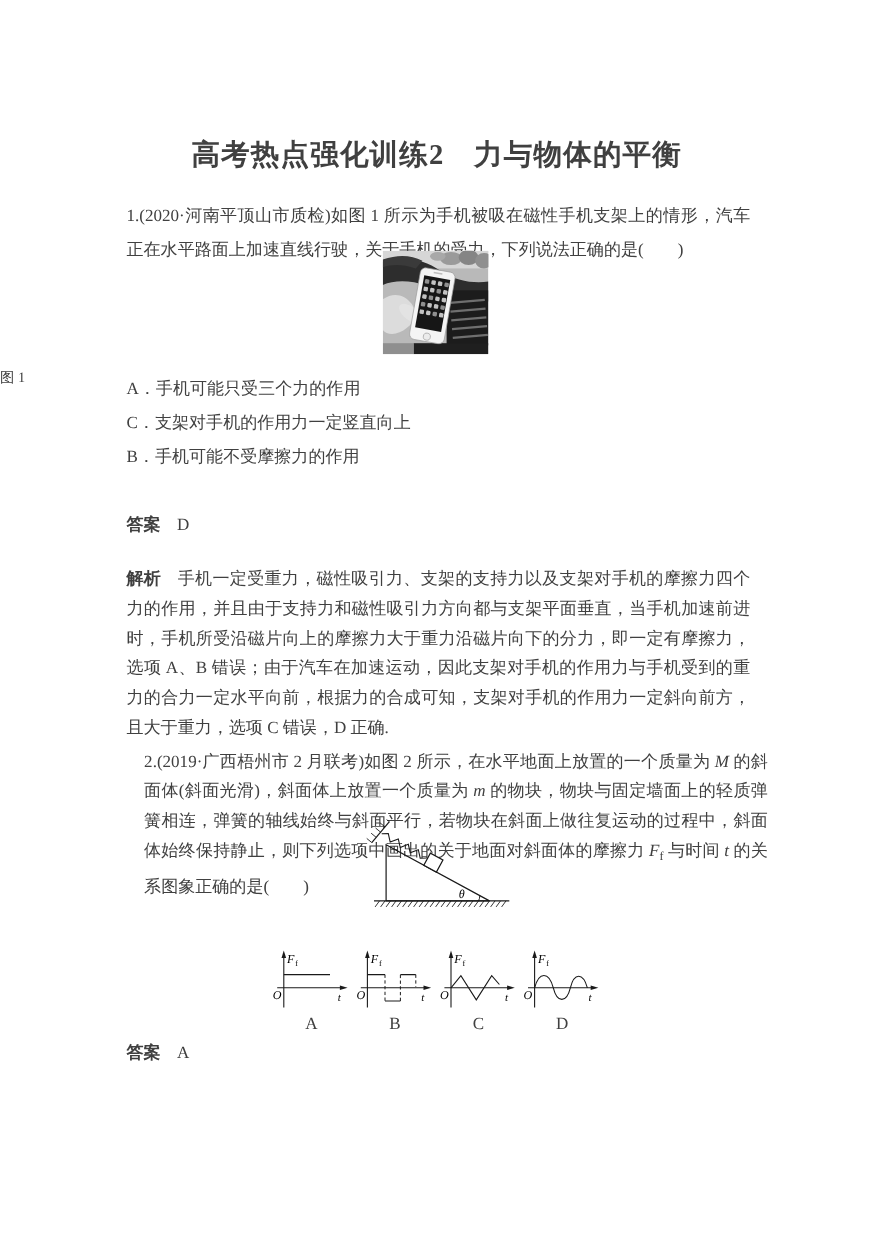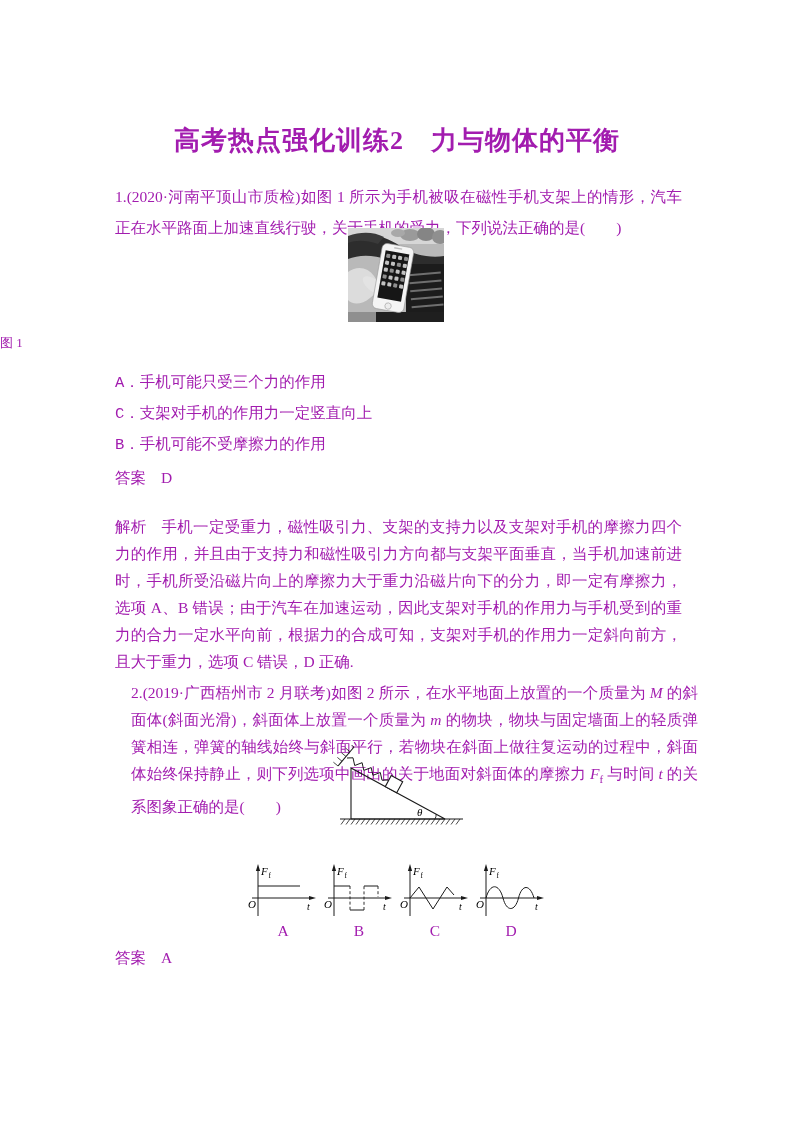--- a/index.html
+++ b/index.html
@@ -1,37 +1,37 @@
 <!DOCTYPE html>
 <html><head>
 <meta charset="utf-8">
 <style>
   html,body{margin:0;padding:0;background:#ffffff;}
   .page{
     position:relative;width:794px;height:1123px;background:#fff;
-    font-family:"Liberation Serif","DejaVu Serif",serif;color:#a21caf;
+    font-family:"Liberation Serif","DejaVu Serif",serif;color:#404040;
     overflow:hidden;
   }
   .doc-title{
     position:absolute;top:106px;left:0;width:100%;
     text-align:center;font-size:26px;font-weight:bold;letter-spacing:1px;
   }
   .para{
     position:absolute;left:115px;width:567px;
     font-size:15.5px;text-align:justify;
   }
   .stem1{top:165px;line-height:31px;}
-  .options{top:368px;line-height:31px;font-family:Liberation Mono, monospace;}
+  .options{top:338px;line-height:31px;}
   .option{white-space:nowrap;}
   .answer-row{position:absolute;left:115px;font-size:15.5px;line-height:20px;}
   .answer1{top:468px;}
   .answer2{top:948px;text-align:right;}
   .lbl{
     font-family:"Liberation Sans","DejaVu Sans",sans-serif;
-    font-weight:normal;margin-right:15px;
+    font-weight:bold;margin-right:15px;
   }
   .analysis1{top:497px;line-height:27px;}
   .stem2{top:663px;line-height:27px;margin-left:16px;}
   .analysis2{top:973px;line-height:27px;}
   .var{font-style:italic;font-family:"Liberation Serif","DejaVu Serif",serif;}
   sub.svar{font-size:11px;}
   .figure1{position:absolute;top:228px;left:348px;width:96px;height:94px;}
   .fig-caption{
     position:absolute;left:0;width:100%;font-size:13px;
   }

